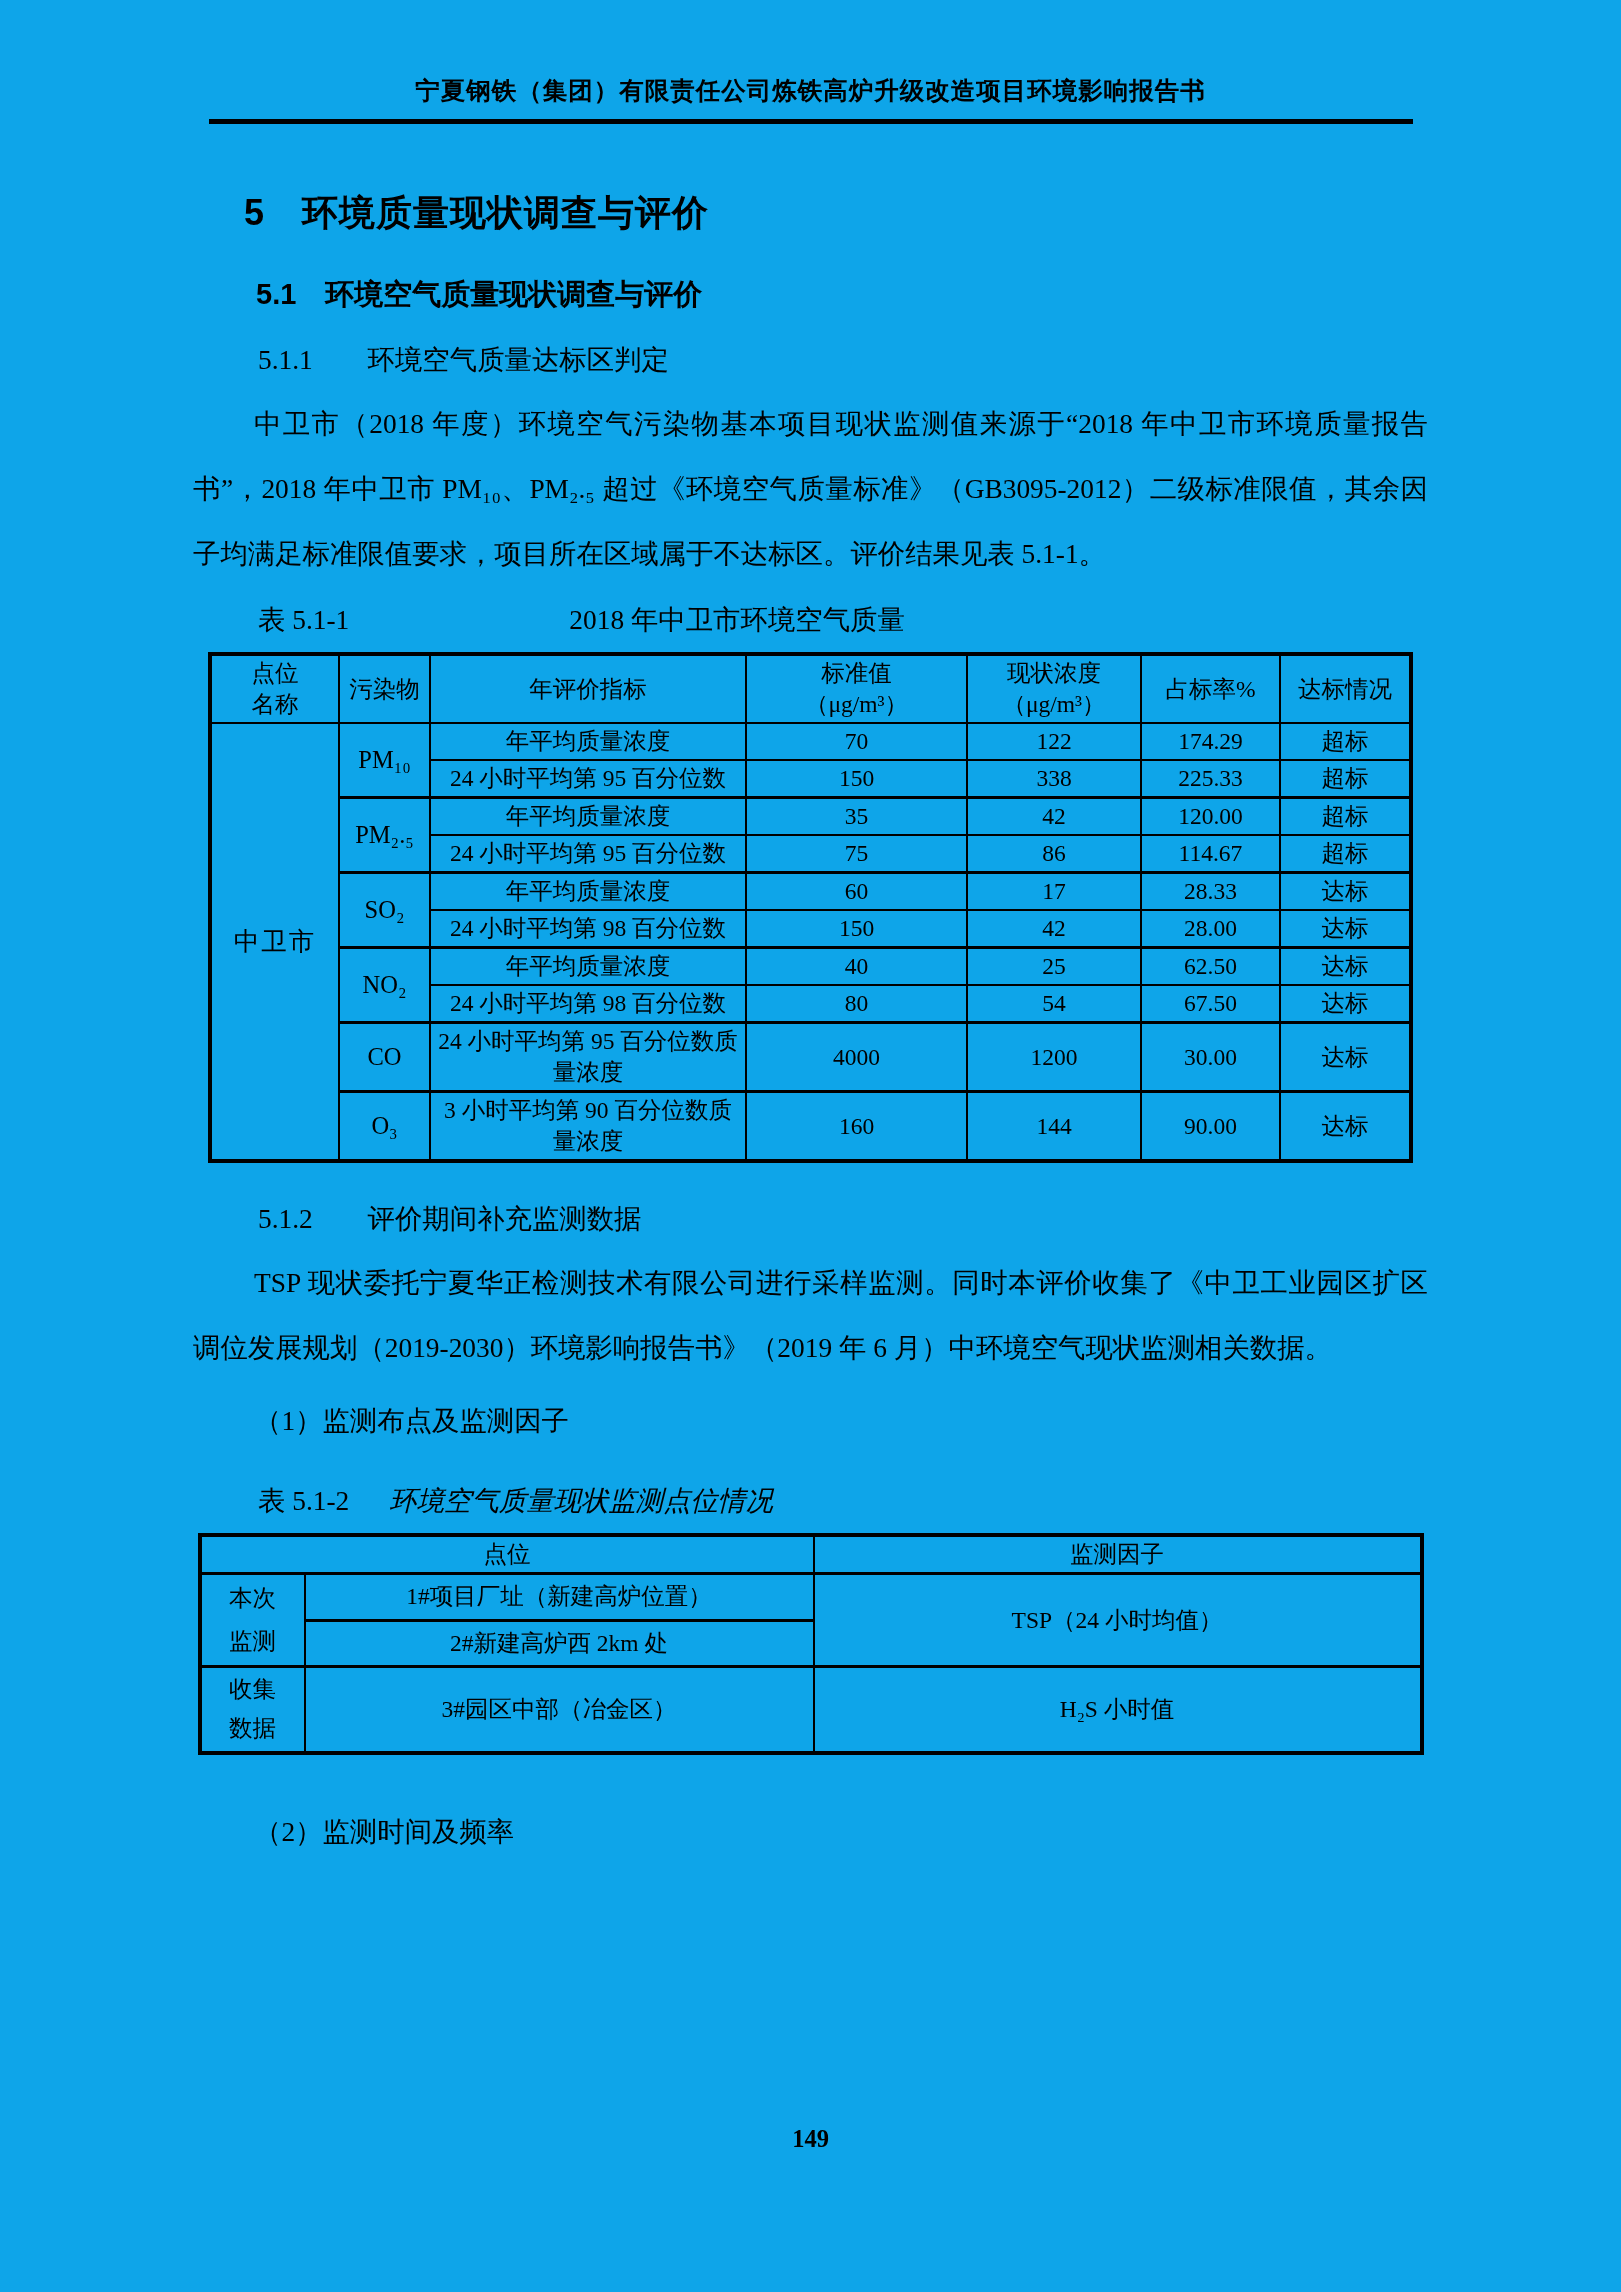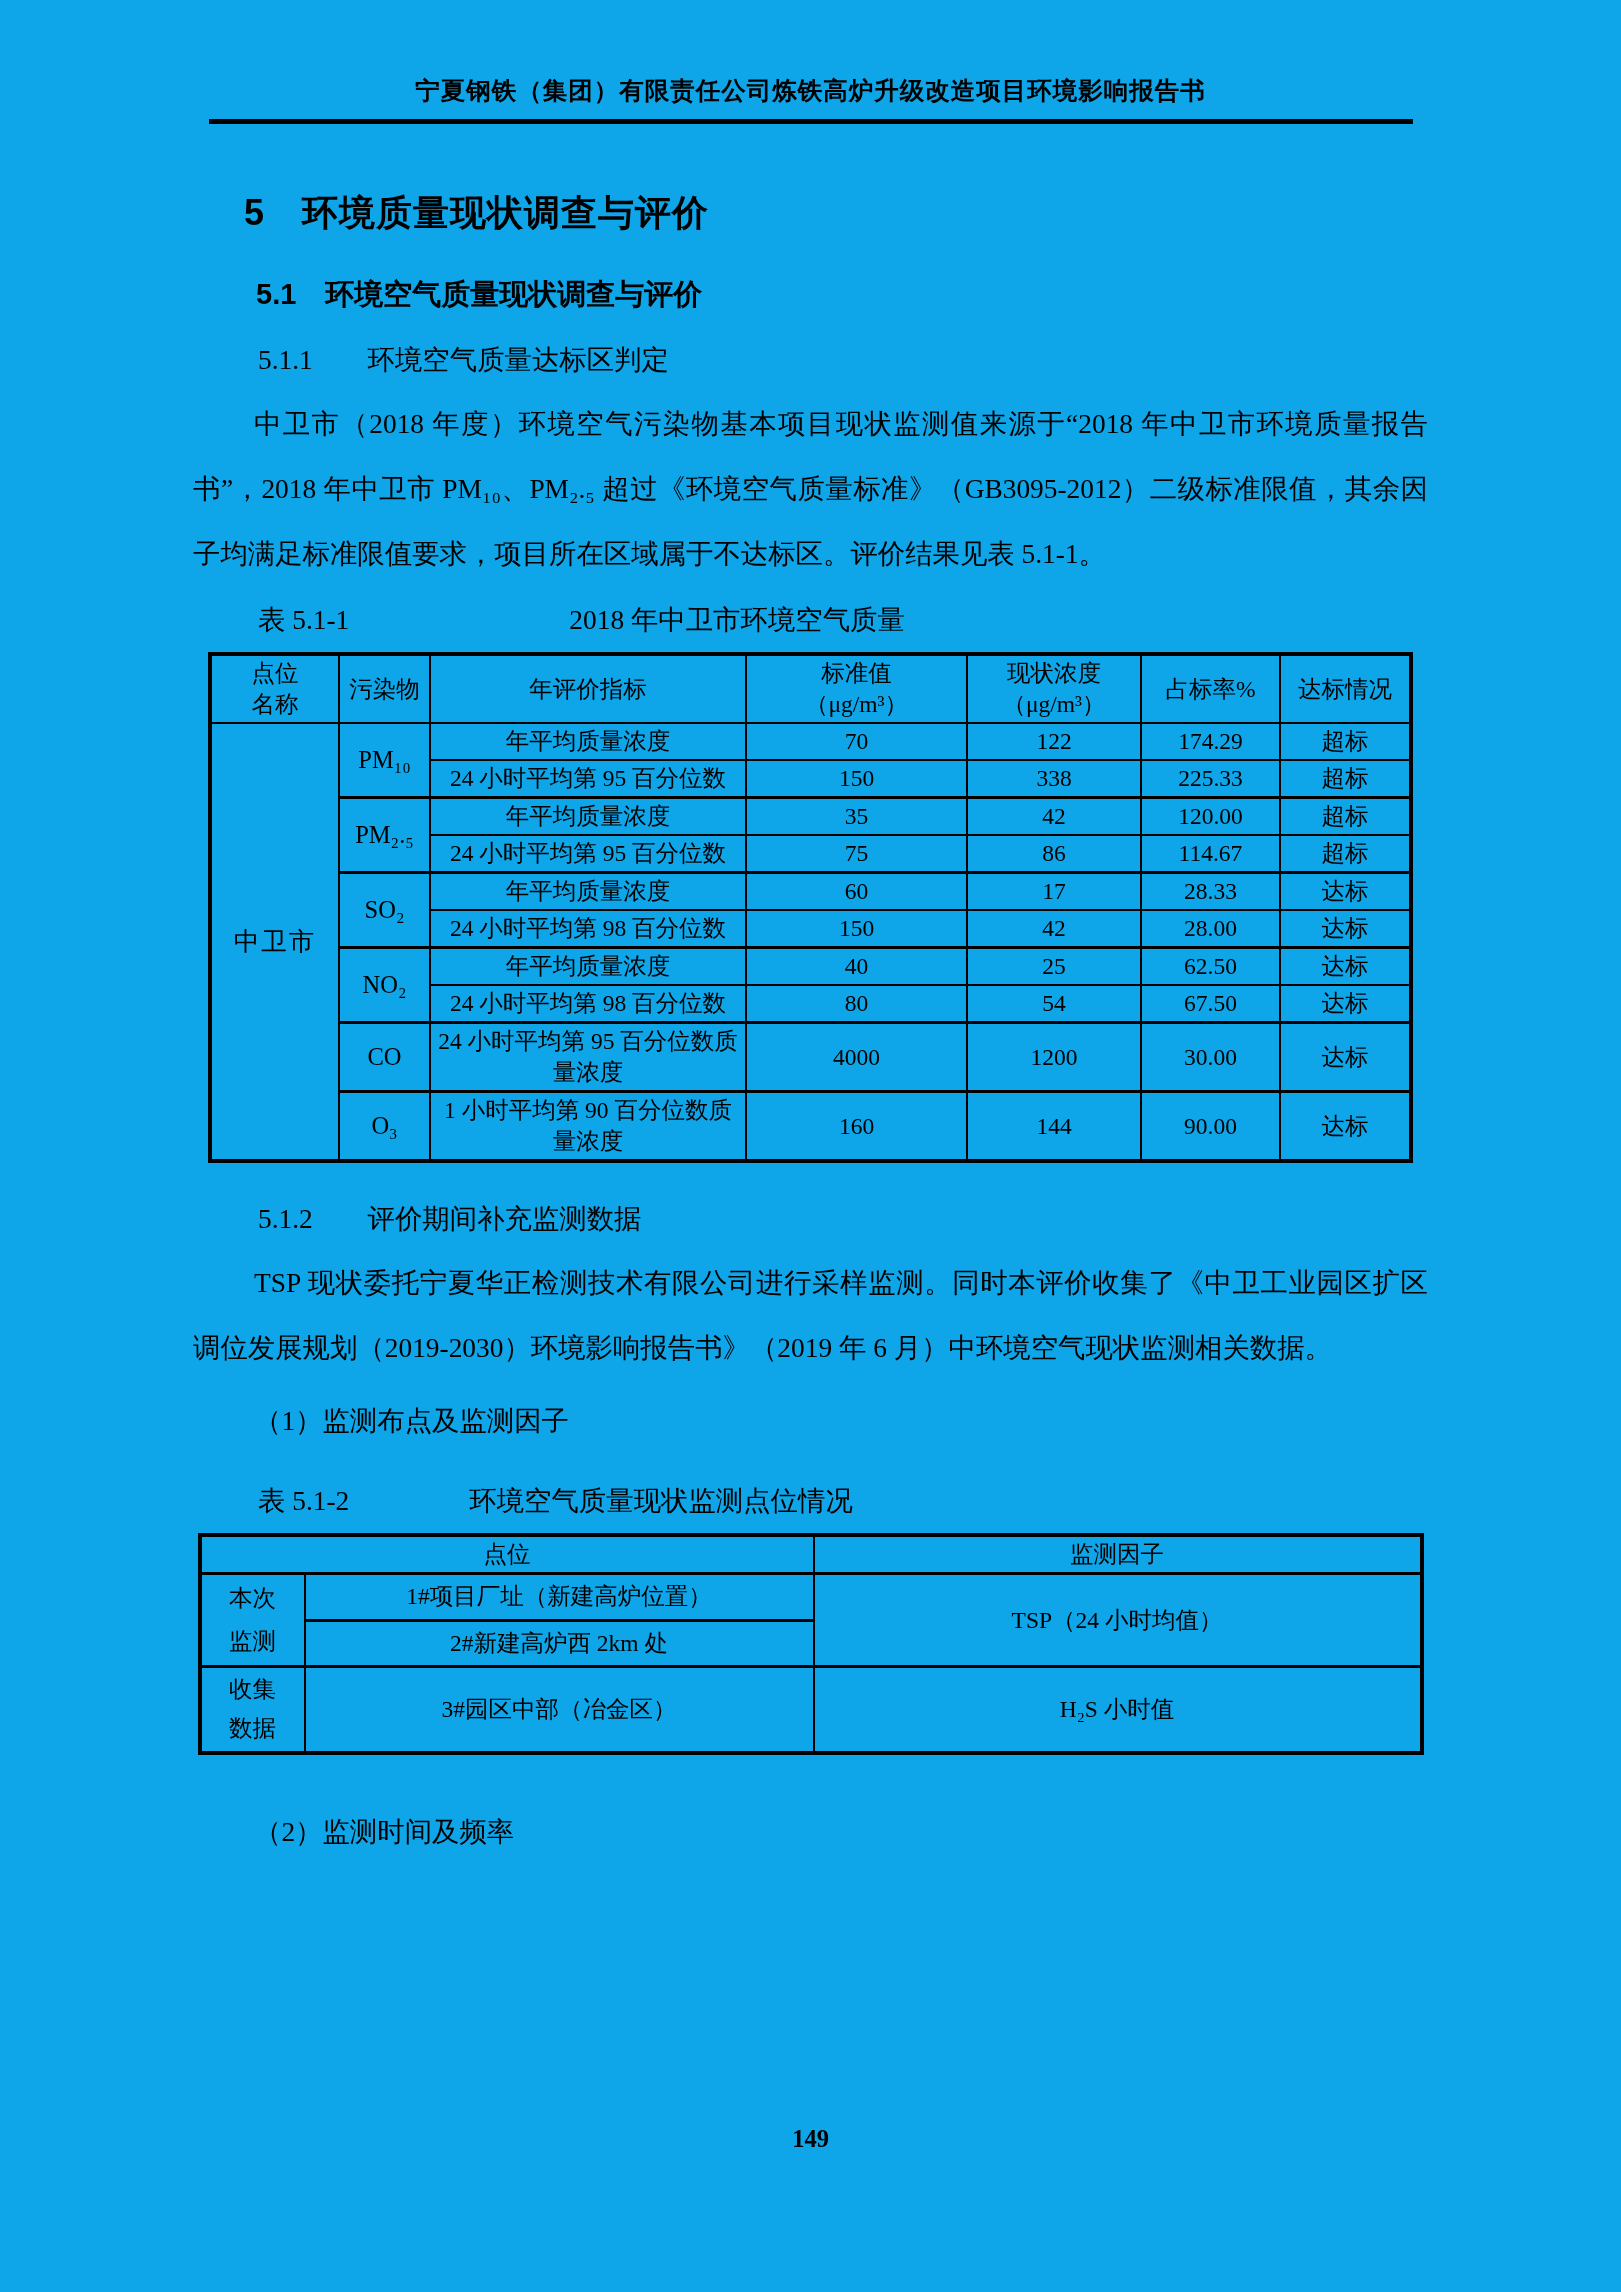--- a/index.html
+++ b/index.html
@@ -73,21 +73,21 @@
   .table-caption {
     display: flex;
     font-size: 27.4px;
     margin-top: 9.8px;
     padding-left: 65px;
   }
   .table-caption .cap-title { white-space: nowrap; }
   #caption-1 { margin-top: 15.7px; }
   #caption-1 .cap-title { margin-left: 220px; }
   #caption-2 { margin-top: 29px; }
-  #caption-2 .cap-title { margin-left: 120px; }
+  #caption-2 .cap-title { margin-left: 40px; font-style: italic; }
 
   
   table {
     border-collapse: collapse;
     table-layout: fixed;
     font-size: 23.5px;
     margin: 13.7px auto 0 auto;
   }
   th, td {
     border: 2px solid #000;
@@ -240,21 +240,21 @@
           <tr class="group-start">
             <td class="pollutant-cell" rowspan="1">CO</td>
             <td>24 小时平均第 95 百分位数质量浓度</td>
             <td>4000</td>
             <td>1200</td>
             <td>30.00</td>
             <td>达标</td>
           </tr>
           <tr class="group-start">
             <td class="pollutant-cell" rowspan="1">O₃</td>
-            <td>1 小时平均第 90 百分位数质量浓度</td>
+            <td>3 小时平均第 90 百分位数质量浓度</td>
             <td>160</td>
             <td>144</td>
             <td>90.00</td>
             <td>达标</td>
           </tr>
         </tbody>
       </table>
 
     <h3 class="sec sec2">5.1.2　　评价期间补充监测数据</h3>
 

